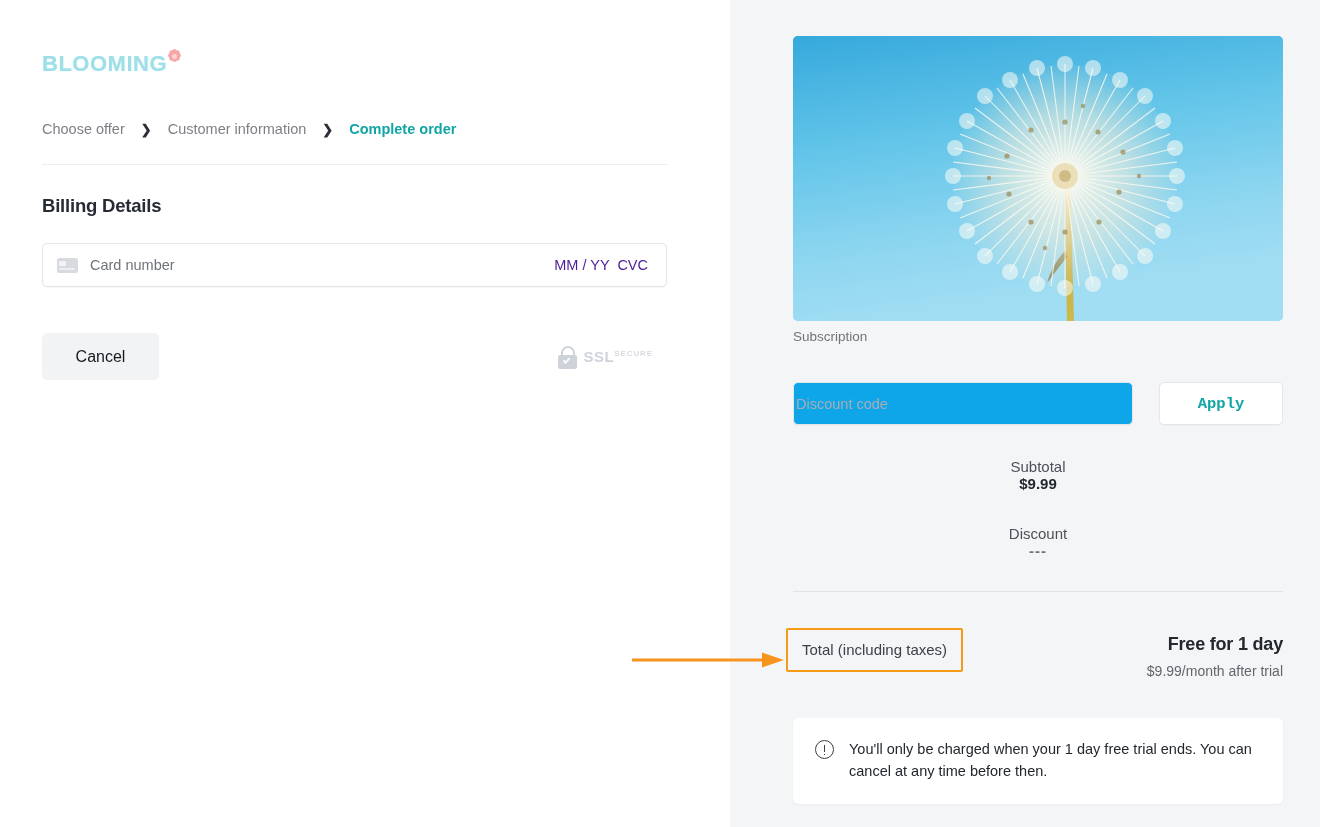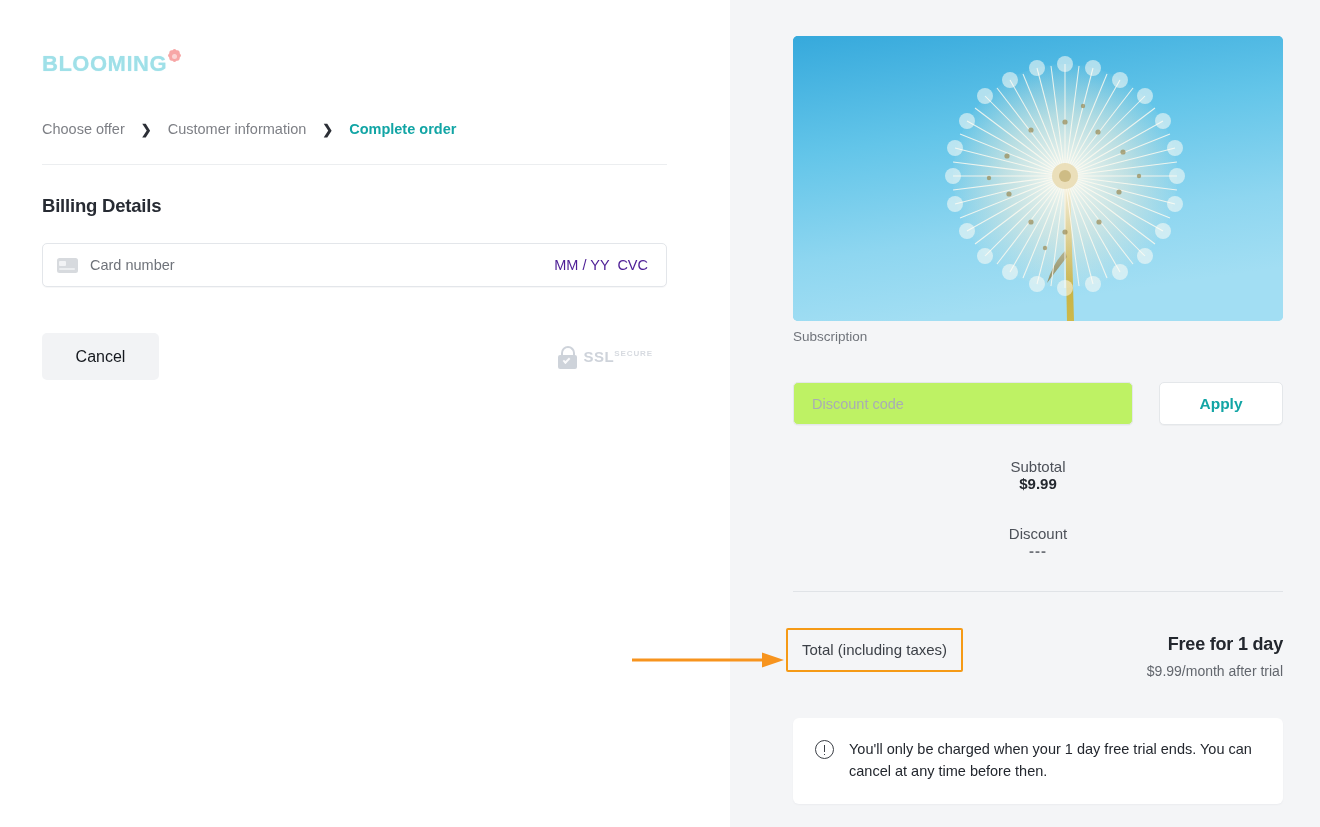--- a/index.html
+++ b/index.html
@@ -269,39 +269,39 @@
   .discount-row {
     display: flex;
     margin-top: 38px;
     gap: 26px;
   }
   .discount-input {
     width: 340px;
     height: 43px;
     border: 1px solid #e4e7ea;
     border-radius: 5px;
-    background: #bef264;
-    padding: 0 18px;
+    background: #0ea5e9;
+    padding: 0 2px;
     font-size: 14.5px;
     color: #2b2f36;
     font-family: "Liberation Sans", sans-serif;
     outline: none;
     box-shadow: 0 1px 1px rgba(30,35,45,0.03);
   }
   .discount-input::placeholder { color: #a9adb4; }
   .btn-apply {
     width: 124px;
     height: 43px;
     background: #ffffff;
     border: 1px solid #e4e7ea;
     border-radius: 5px;
     color: #12a5a5;
     font-size: 15.5px;
     font-weight: bold;
-    font-family: Liberation Sans, sans-serif;
+    font-family: Liberation Mono, monospace;
     cursor: pointer;
     box-shadow: 0 1px 1px rgba(30,35,45,0.03);
   }
 
   .price-row {
     width: 490px;
     display: flex;
     align-items: center;
     justify-content: space-between;
     margin-top: 33px;

